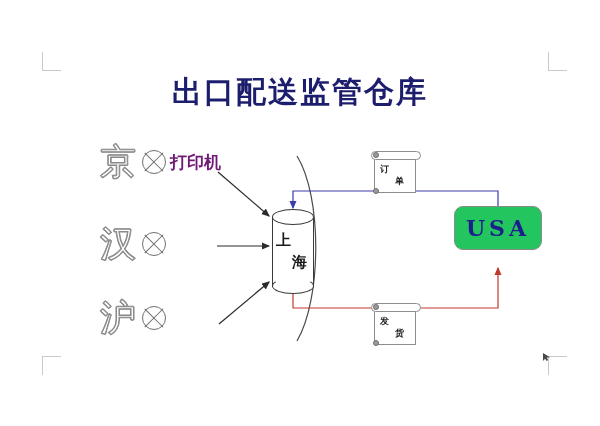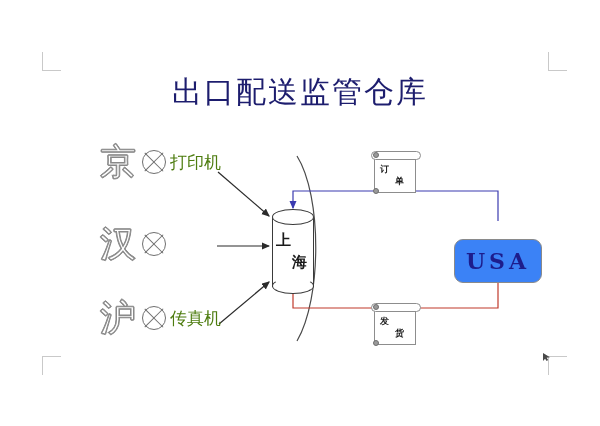--- a/index.html
+++ b/index.html
@@ -42,21 +42,21 @@
 
   
   #title {
     position: absolute;
     left: 0;
     top: 72px;
     width: 600px;
     text-align: center;
     font-family: "DejaVu Serif", "Liberation Serif", serif;
     font-size: 30px;
-    font-weight: 400;
+    font-weight: 700;
     letter-spacing: 2px;
     color: #1d1d6e;
     white-space: nowrap;
   }
 
   
   .device-row {
     position: absolute;
     left: 100px;
     display: flex;
@@ -102,22 +102,22 @@
     height: 26px;
     background: #6f6f6f;
     transform-origin: 50% 50%;
   }
   .xcircle .bar.a { transform: translateX(-50%) rotate(45deg); }
   .xcircle .bar.b { transform: translateX(-50%) rotate(-45deg); }
 
   .device-label {
     font-family: "DejaVu Sans", "Liberation Sans", sans-serif;
     font-size: 17px;
-    font-weight: 400;
-    color: #4d7c0f;
+    font-weight: 700;
+    color: #701a75;
     white-space: nowrap;
   }
 
   
   .scroll {
     position: absolute;
     width: 50px;
     height: 48px;
   }
   .scroll.top { left: 371px; top: 148px; }
@@ -203,27 +203,27 @@
     font-weight: 700;
     color: #1a1a1a;
   }
   #cylinder .cyl-char.a { left: 4px;  top: 22px; }
   #cylinder .cyl-char.b { left: 20px; top: 44px; }
 
   
   #usa-box {
     position: absolute;
     left: 454px;
-    top: 239px;
+    top: 206px;
     width: 88px;
     height: 44px;
     border: 1.2px solid #8a8a8a;
     border-radius: 9px;
     box-sizing: border-box;
-    background: #3b82f6;
+    background: #22c55e;
     display: flex;
     align-items: center;
     justify-content: center;
   }
   #usa-box .usa-text {
     font-family: "DejaVu Serif", "Liberation Serif", serif;
     font-size: 22px;
     font-weight: 700;
     letter-spacing: 4px;
     color: #1d1d8c;
@@ -295,21 +295,20 @@
     </span>
   </div>
 
   <div class="device-row r2">
     <span class="big-char">沪</span>
     <span class="xcircle">
       <span class="ring"></span>
         <span class="bar a"></span>
         <span class="bar b"></span>
     </span>
-    <span class="device-label">传真机</span>
   </div>
 
   <div id="cylinder">
     <div class="body"></div>
     <div class="cap bot"></div>
     <div class="cap top"></div>
     <span class="cyl-char a">上</span>
     <span class="cyl-char b">海</span>
   </div>
 

